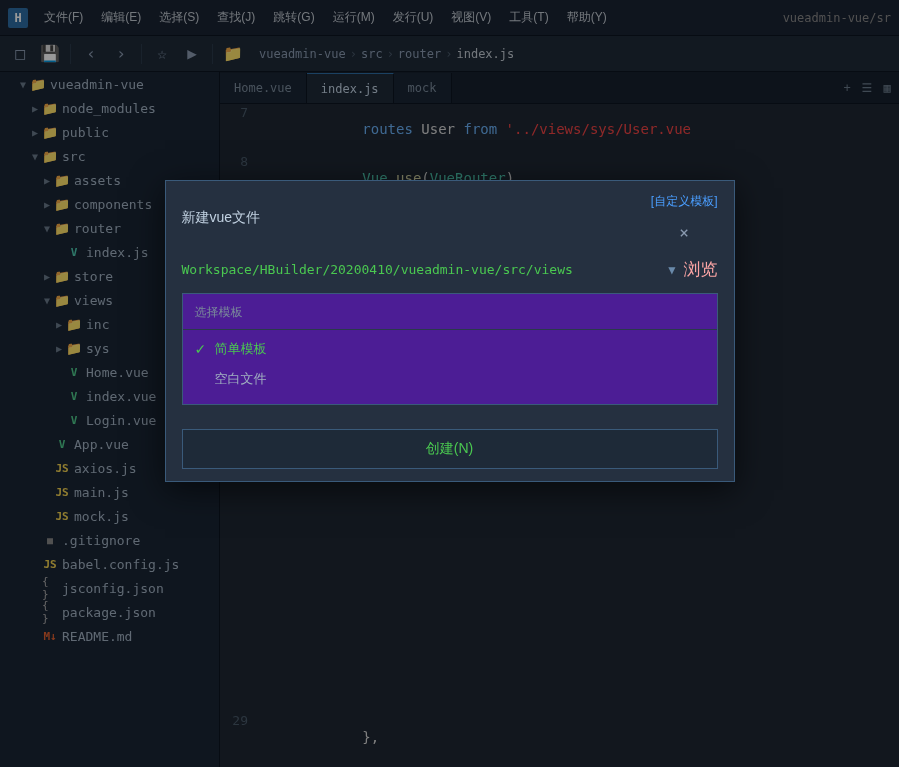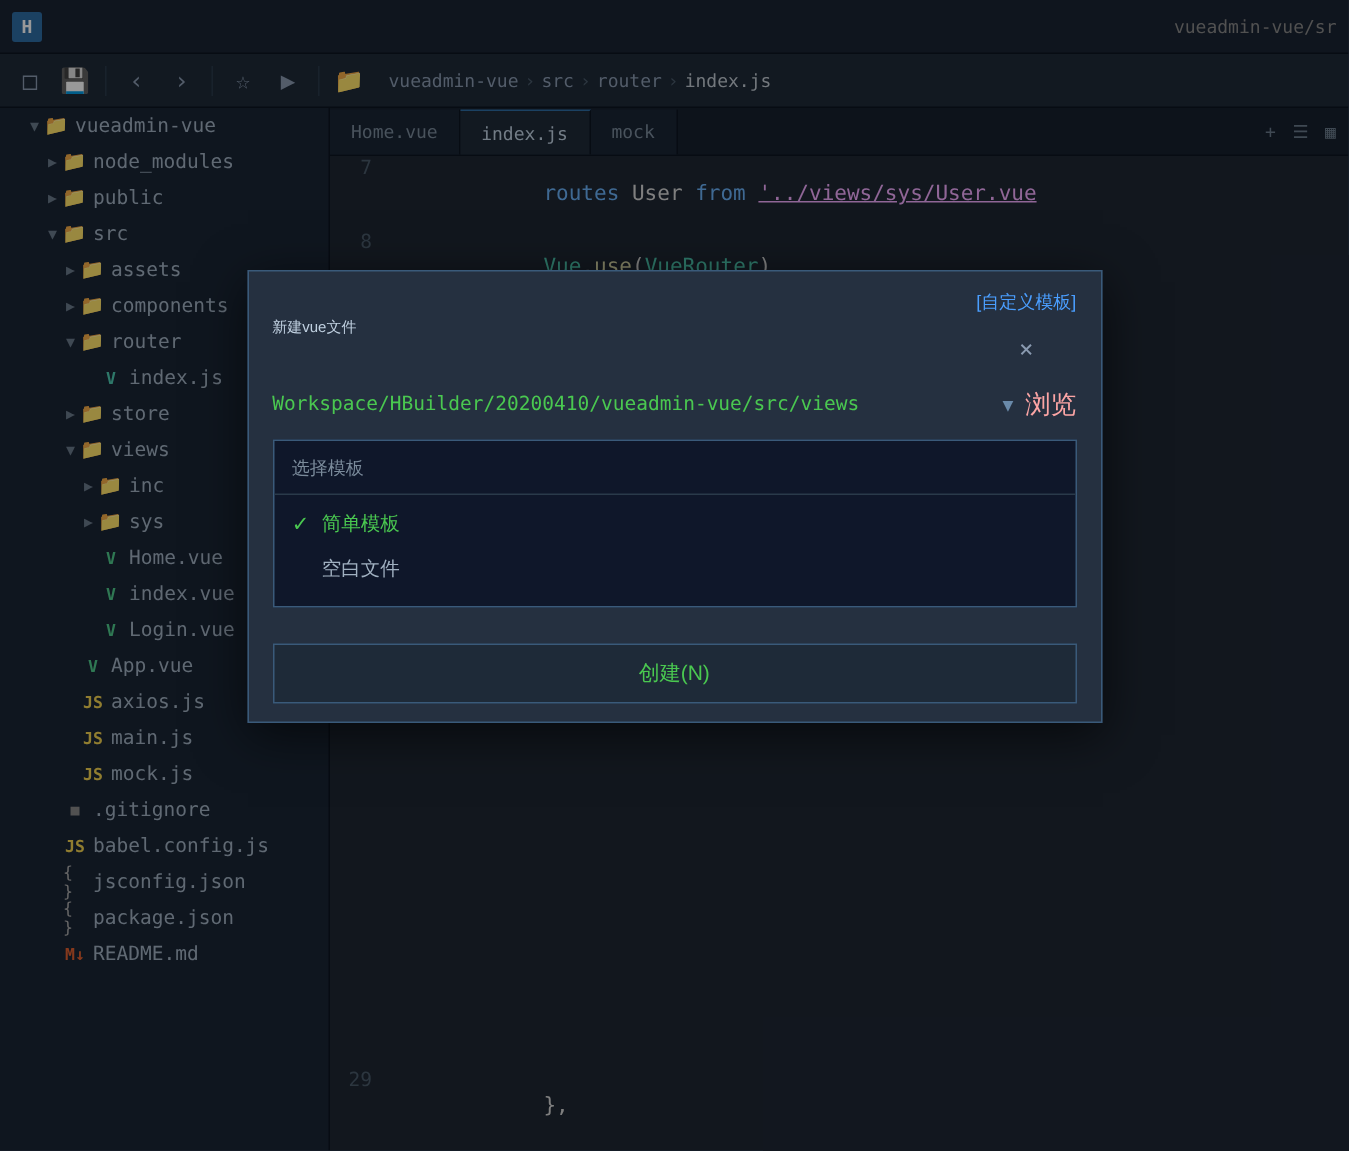--- a/index.html
+++ b/index.html
@@ -235,21 +235,21 @@
     .code-collapse {
       width: 14px;
       color: #4a6a8a;
       font-size: 11px;
       padding-top: 3px;
       cursor: pointer;
     }
 
     
     .kw { color: #6ab0f5; }
-    .str { color: #f0abfc; text-decoration: underline; }
+    .str { color: #ef4444; }
     .fn { color: #4ec9b0; }
     .plain { color: #d4d4d4; }
     .yellow { color: #dcdcaa; }
 
     
     .dialog-overlay {
       position: absolute;
       top: 0;
       left: 0;
       width: 100%;
@@ -268,21 +268,21 @@
       box-shadow: 0 8px 32px rgba(0,0,0,0.6);
     }
     .dialog-header {
       display: flex;
       align-items: center;
       justify-content: space-between;
       padding: 12px 16px 8px 16px;
     }
     .dialog-title {
       color: #c0d0e0;
-      font-size: 10px;
+      font-size: 14px;
       font-family: 'Microsoft YaHei', sans-serif;
     }
     .dialog-header-right {
       display: flex;
       align-items: center;
       gap: 12px;
       flex-direction: column;
     }
     .dialog-custom-template {
       color: #4a9eff;
@@ -334,21 +334,21 @@
     }
     .dialog-browse {
       color: #fca5a5;
       font-size: 17px;
       cursor: pointer;
       font-family: 'Microsoft YaHei', sans-serif;
     }
 
     .template-panel {
       border: 1px solid #3a5a7a;
-      background: #0f172a;
+      background: #4c1d95;
       padding: 10px 0;
     }
     .template-panel-title {
       color: #7a8a9a;
       font-size: 12px;
       padding: 0 12px 8px 12px;
       font-family: 'Microsoft YaHei', sans-serif;
       border-bottom: 1px solid #2a3a4a;
       margin-bottom: 4px;
     }
@@ -390,20 +390,32 @@
       font-size: 11px;
       cursor: pointer;
       margin-right: 2px;
     }
   </style>
 </head>
 <body>
 
 <div class="title-bar">
   <div class="title-bar-logo">H</div>
+  <div class="title-bar-menus">
+    <span class="menu-item">文件(F)</span>
+    <span class="menu-item">编辑(E)</span>
+    <span class="menu-item">选择(S)</span>
+    <span class="menu-item">查找(J)</span>
+    <span class="menu-item">跳转(G)</span>
+    <span class="menu-item">运行(M)</span>
+    <span class="menu-item">发行(U)</span>
+    <span class="menu-item">视图(V)</span>
+    <span class="menu-item">工具(T)</span>
+    <span class="menu-item">帮助(Y)</span>
+  </div>
   <span class="title-bar-path">vueadmin-vue/sr</span>
 </div>
 
 <div class="toolbar">
   <div class="toolbar-btn">□</div>
   <div class="toolbar-btn">💾</div>
   <div class="toolbar-sep"></div>
   <div class="toolbar-btn">‹</div>
   <div class="toolbar-btn">›</div>
   <div class="toolbar-sep"></div>

